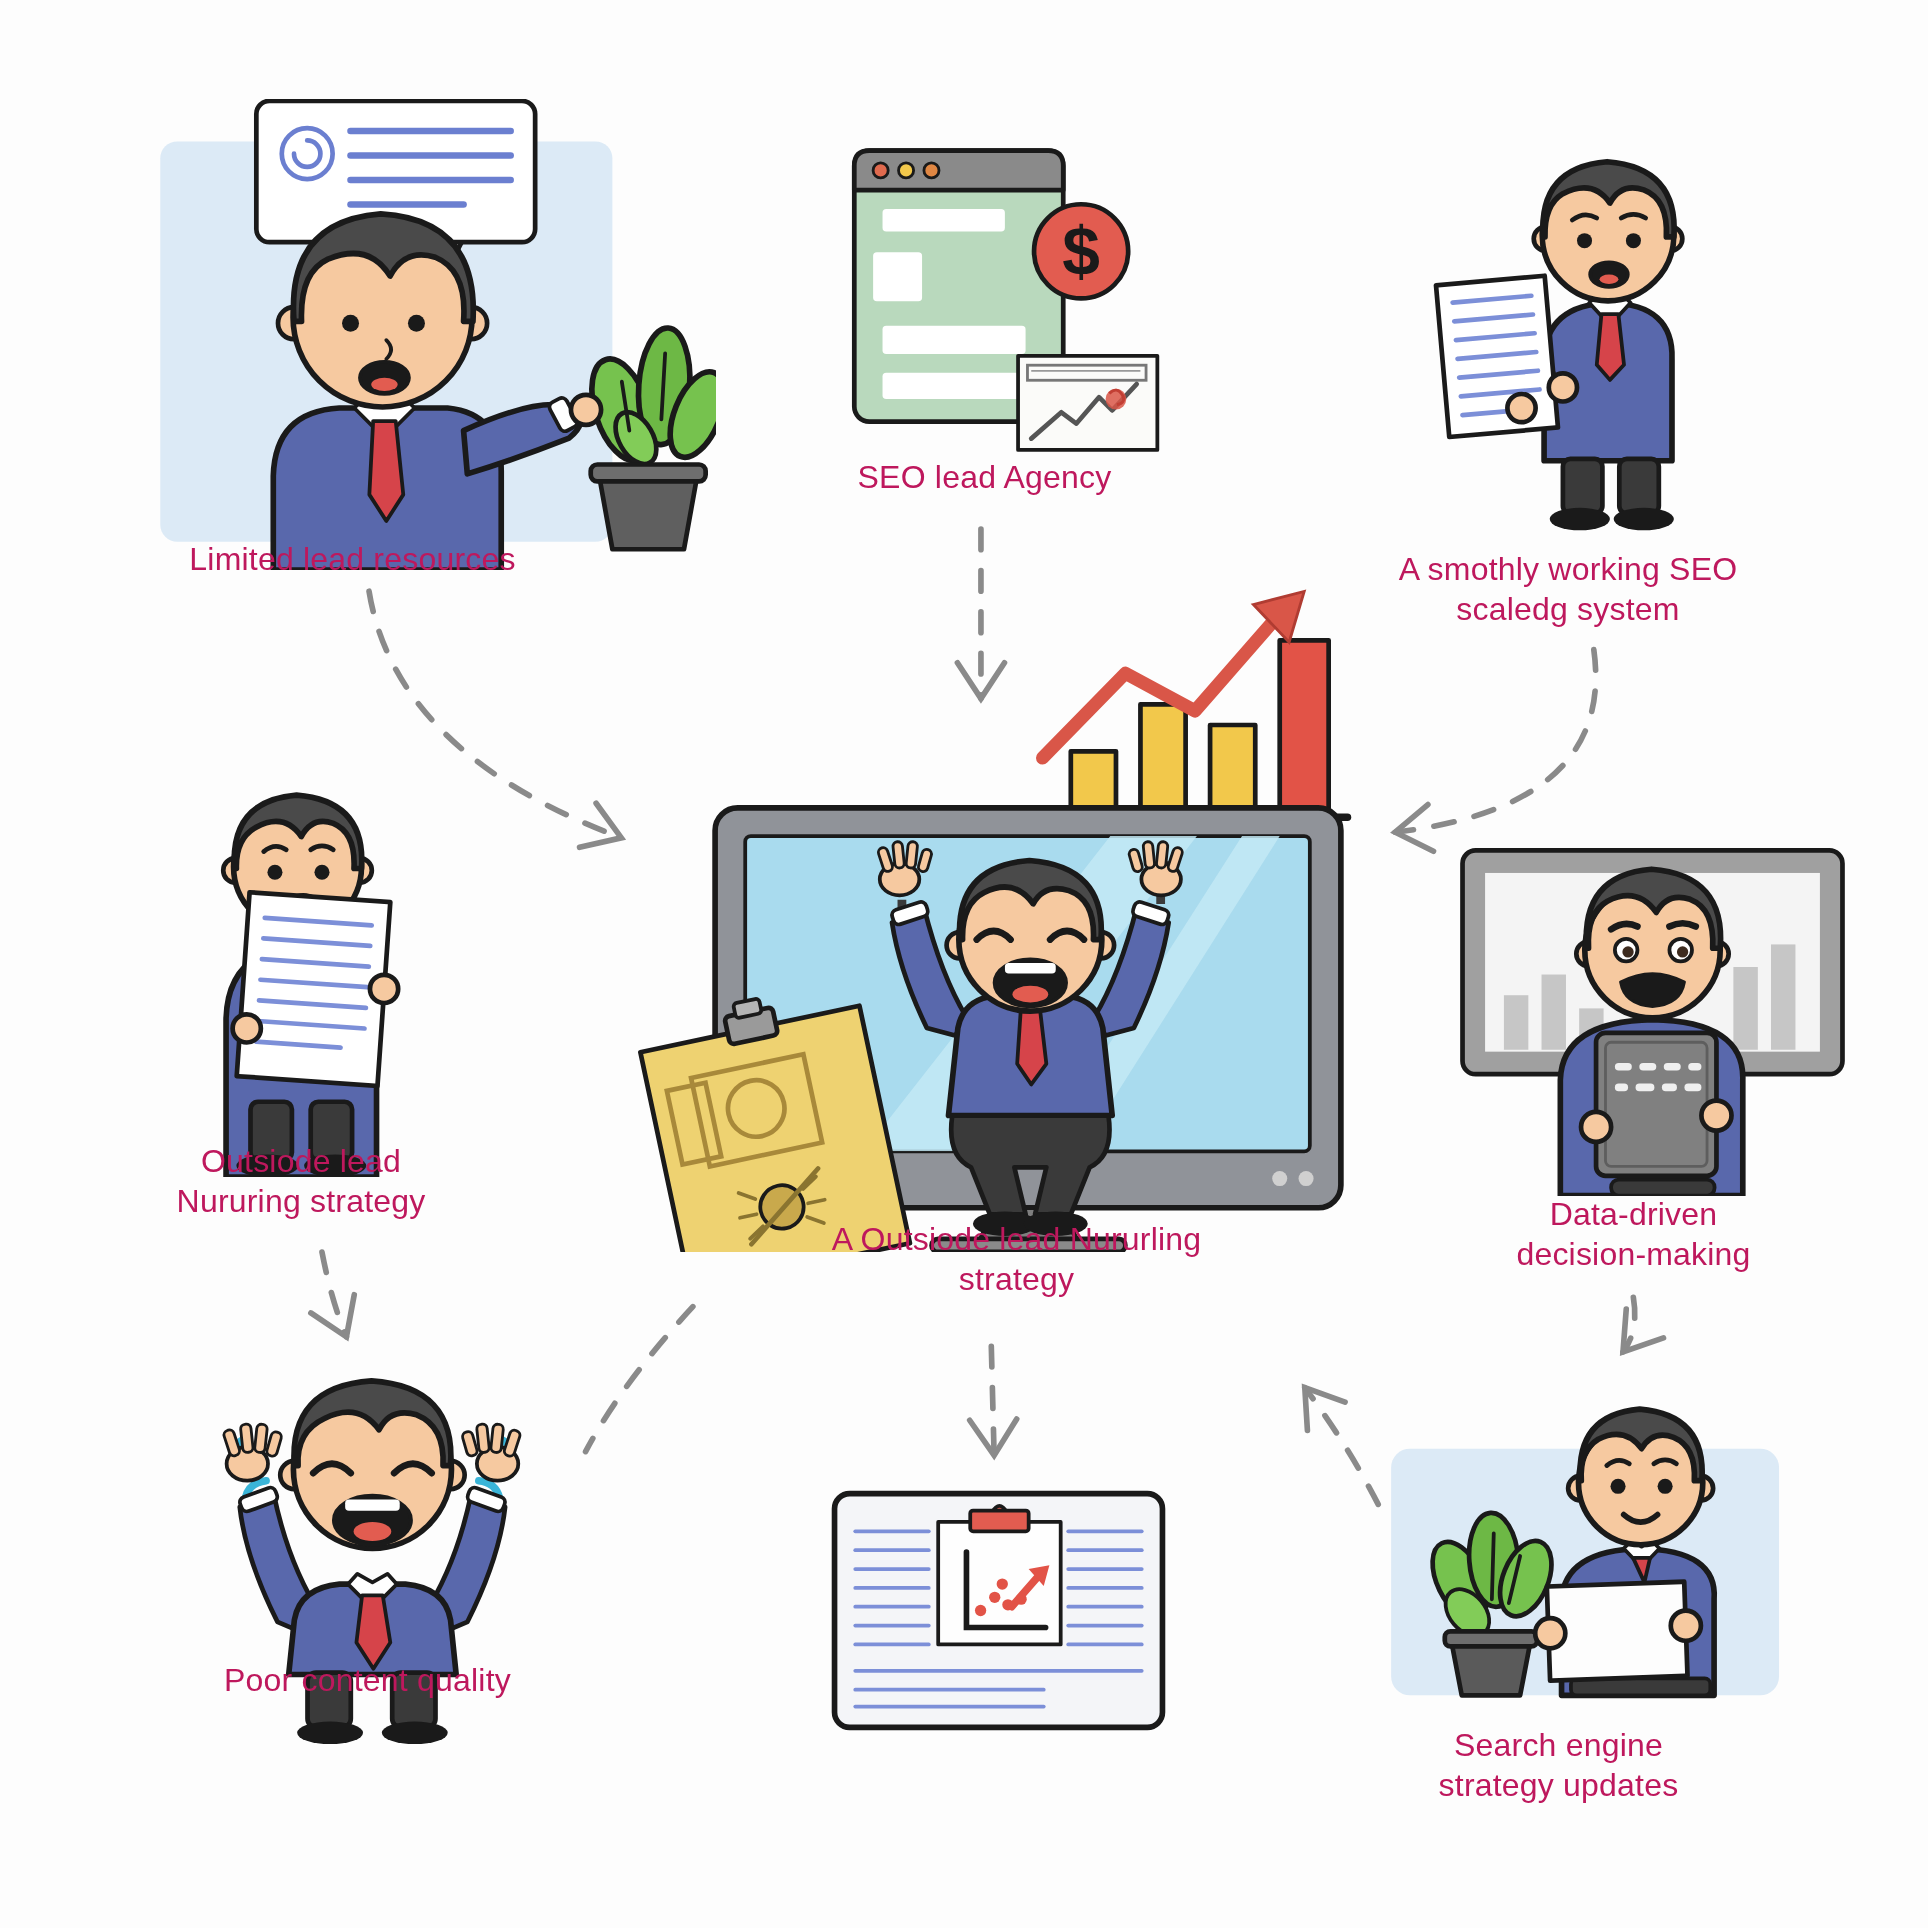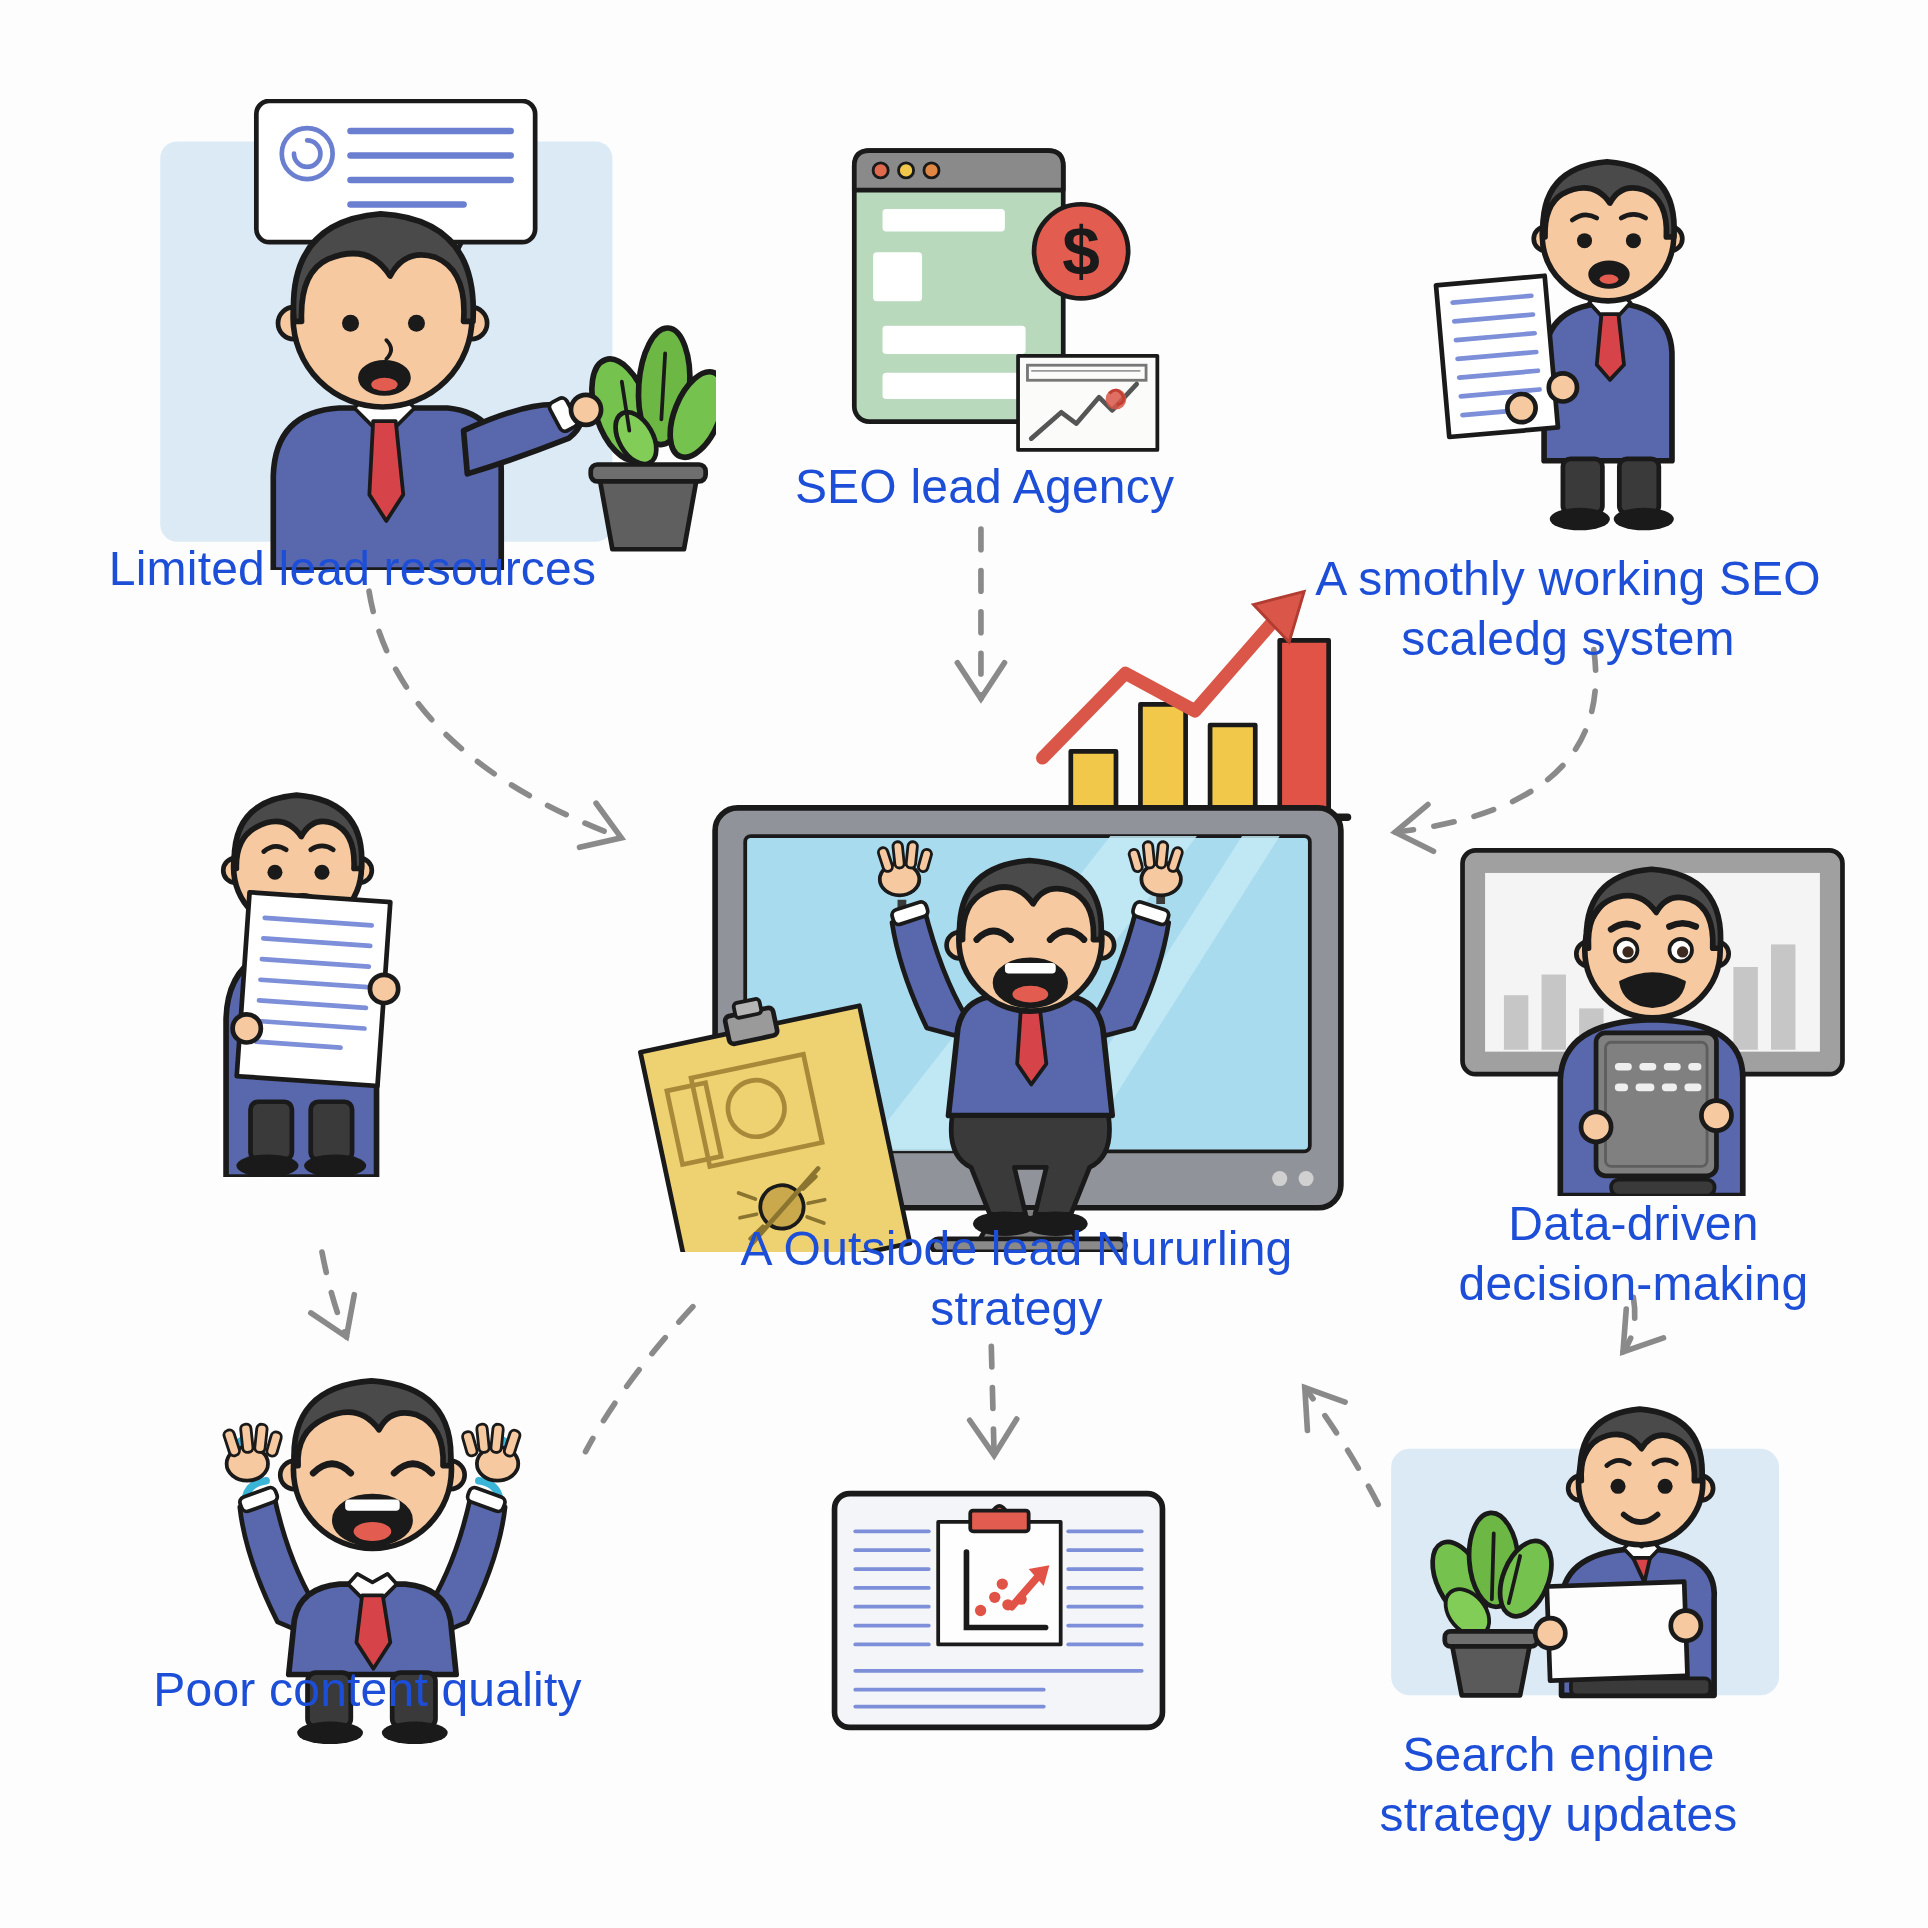--- a/index.html
+++ b/index.html
@@ -6,24 +6,24 @@
   #canvas{
     position:relative;
     width:1928px;height:1928px;
     background:#fdfdfd;
     overflow:hidden;
     font-family:"Liberation Sans", sans-serif;
   }
   .node-label{
     position:absolute;
     text-align:center;
-    font-size:48px;
+    font-size:32px;
     line-height:1.26;
     font-weight:500;
-    color:#1d4ed8;
+    color:#be185d;
     white-space:pre-line;
     letter-spacing:0.2px;
   }
   .illus{position:absolute;}
   svg{display:block;}
   .outline{stroke:#1a1a1a;stroke-linejoin:round;stroke-linecap:round;}
 </style>
 </head>
 <body>
 
@@ -194,20 +194,22 @@
           <line x1="106" y1="214" x2="220" y2="214"></line>
           <line x1="106" y1="236" x2="220" y2="236"></line>
           <line x1="106" y1="258" x2="220" y2="258"></line>
           <line x1="106" y1="280" x2="196" y2="280"></line>
         </g>
       </g>
       <circle class="outline" cx="92" cy="262" r="15" fill="#f6c9a0" stroke-width="5"></circle>
       <circle class="outline" cx="238" cy="220" r="15" fill="#f6c9a0" stroke-width="5"></circle>
     </svg>
   </div>
+  <div class="node-label" style="left:75px;top:1141px;width:452px;">Outsiode lead
+Nururing strategy</div>
 
   <div class="illus" style="left:621px;top:565px;width:734px;height:687px;">
     <svg width="734" height="687" viewBox="0 0 780 730">
       <defs>
         <clipPath id="screenClip">
             <rect x="132" y="288" width="600" height="335" rx="6"></rect>
           </clipPath>
       </defs>
 
       <g>

